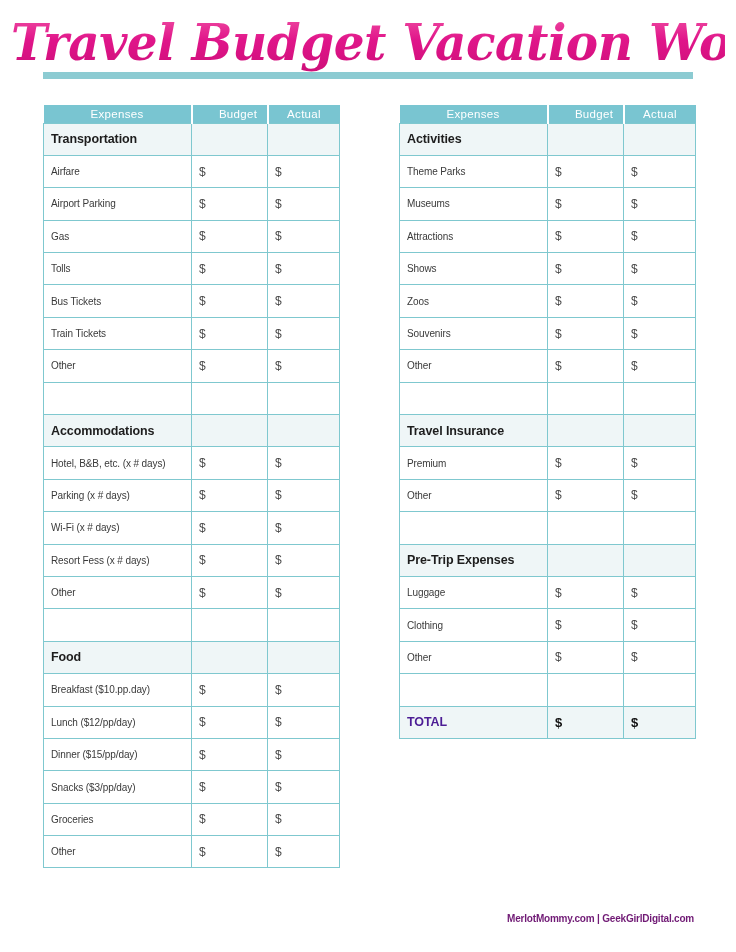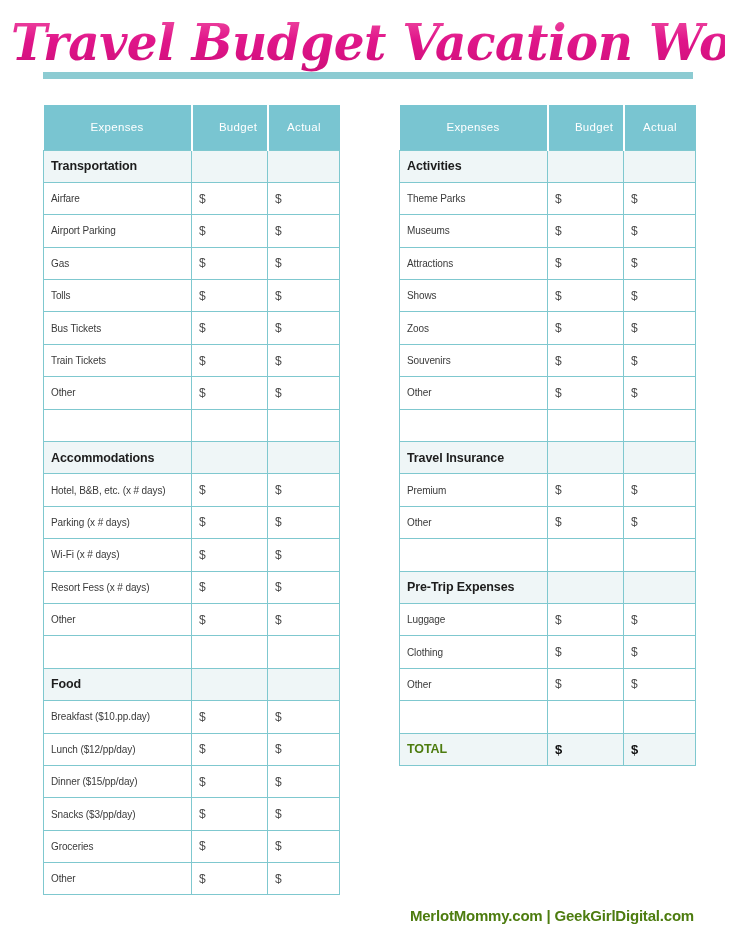--- a/index.html
+++ b/index.html
@@ -53,21 +53,21 @@
   .table td, .table th { padding:0; }
 
   
   .hdr th {
     background:#79C5D1;
     color:#ffffff;
     font-weight:400;
     font-size:11.5px;
     letter-spacing:0.3px;
     text-align:center;
-    height:45px;
+    height:18px;
     vertical-align:middle;
     border:none;
   }
   .hdr th.c-exp { border-right:2px solid #ffffff; }
   .hdr th.c-bud { border-right:2px solid #ffffff;padding-left:17px; }
 
   
   .table tbody td {
     border:1px solid #7FC8CF;
     height:32.4px;
@@ -85,35 +85,35 @@
     font-size:12px;
     color:#4a4a4a;
   }
 
   
   tr.section td { background:#EFF6F7; }
   tr.section td.label { font-weight:700; color:#1d1d1d; font-size:12.5px; }
   tr.item td { background:#ffffff; }
   tr.spacer td { background:#ffffff; }
   tr.total td { background:#EFF6F7; }
-  tr.total td.label { font-weight:700; color:#4d7c0f; font-size:12.5px; }
+  tr.total td.label { font-weight:700; color:#4c1d95; font-size:12.5px; }
   tr.total td.amt { font-weight:700; color:#111; font-size:13px; }
 
   
   col.c1 { width:148px; }
   col.c2 { width:76px; }
   col.c3 { width:72px; }
 
   
   .footer {
     position:absolute;
     right:42px; bottom:28px;
-    font-size:15px;
+    font-size:10px;
     font-weight:700;
-    color:#4d7c0f;
+    color:#701a75;
     letter-spacing:-0.2px;
     white-space:nowrap;
   }
 </style>
 </head>
 <body>
 
 <div class="page">
 
   <div class="title-area">

